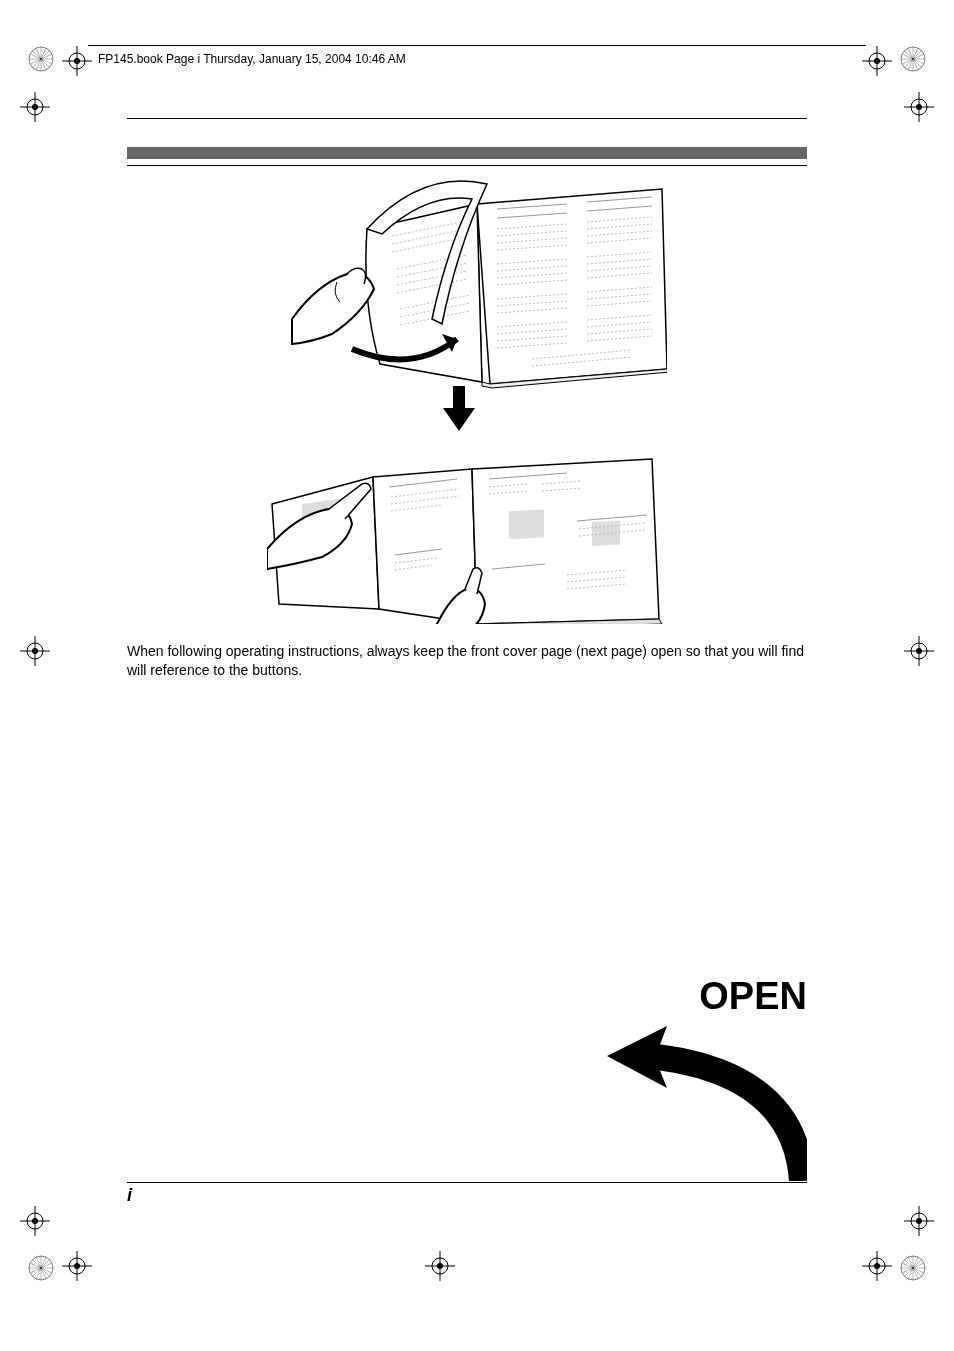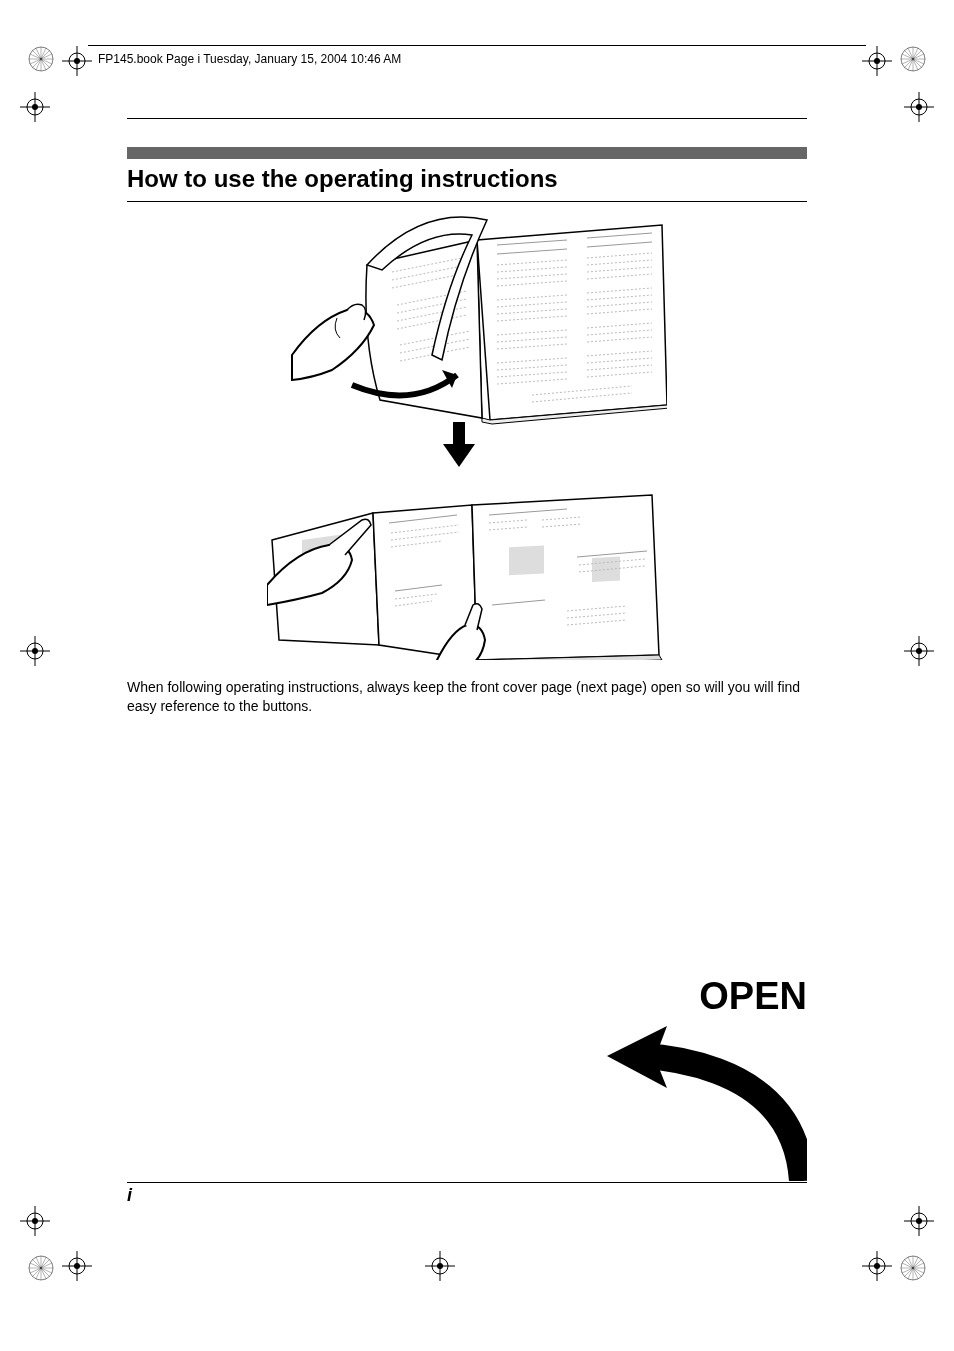--- a/index.html
+++ b/index.html
@@ -248,26 +248,25 @@
 <div class="crop-mark" style="left:425px; bottom:70px;">
   <svg viewBox="0 0 30 30">
       <circle cx="15" cy="15" r="8" fill="none" stroke="black"></circle>
       <line x1="15" y1="0" x2="15" y2="30" stroke="black"></line>
       <line x1="0" y1="15" x2="30" y2="15" stroke="black"></line>
       <circle cx="15" cy="15" r="3" fill="black"></circle>
     </svg>
 </div>
 
 <div class="header-line"></div>
-<div class="header-text">FP145.book  Page i  Tuesday, January 15, 2004  10:46 AM</div>
+<div class="header-text">FP145.book  Page i  Thursday, January 15, 2004  10:46 AM</div>
 
 <div class="content-area">
   <div class="top-rule"></div>
   <div class="dark-bar"></div>
-  <h1 class="title">How to use the operating instructions</h1>
   <div class="title-underline"></div>
 
   <svg class="illustration" viewBox="0 0 400 450">
 
     <g transform="translate(25,0)">
 
       <path d="M185 30 L370 15 L375 195 L198 210 Z" fill="white" stroke="black" stroke-width="1.5"></path>
       <path d="M185 30 L190 208 L198 210 L375 195 L378 198 L200 214 L190 212 L185 30" fill="#eee" stroke="black" stroke-width="1"></path>
 
       <g stroke="#999" stroke-width="1">
@@ -383,21 +382,21 @@
       </g>
 
       <path d="M0 120 Q30 85 62 80 Q82 78 85 95 Q80 115 55 128 Q30 135 0 140 Z" fill="white" stroke="black" stroke-width="2"></path>
       <path d="M62 80 L95 55 Q102 52 104 60 L78 90" fill="white" stroke="black" stroke-width="1.5"></path>
 
       <path d="M170 195 Q185 165 200 160 Q215 158 218 175 Q215 195 200 202 Q185 205 170 200 Z" fill="white" stroke="black" stroke-width="2"></path>
       <path d="M198 160 L206 140 Q212 136 215 144 L210 165" fill="white" stroke="black" stroke-width="1.5"></path>
     </g>
   </svg>
 
-  <p class="body-text">When following operating instructions, always keep the front cover page (next page) open so will you will find easy reference to the buttons.</p>
+  <p class="body-text">When following operating instructions, always keep the front cover page (next page) open so that you will find will reference to the buttons.</p>
 </div>
 
 <div class="open-section">
   <div class="open-label">OPEN</div>
   <svg class="open-arrow" viewBox="0 0 200 155">
     <path d="M195 155 Q190 75 110 45 Q75 32 35 30" fill="none" stroke="black" stroke-width="26" stroke-linecap="butt"></path>
     <path d="M60 0 L0 30 L60 62 L48 32 Z" fill="black"></path>
   </svg>
 </div>
 

